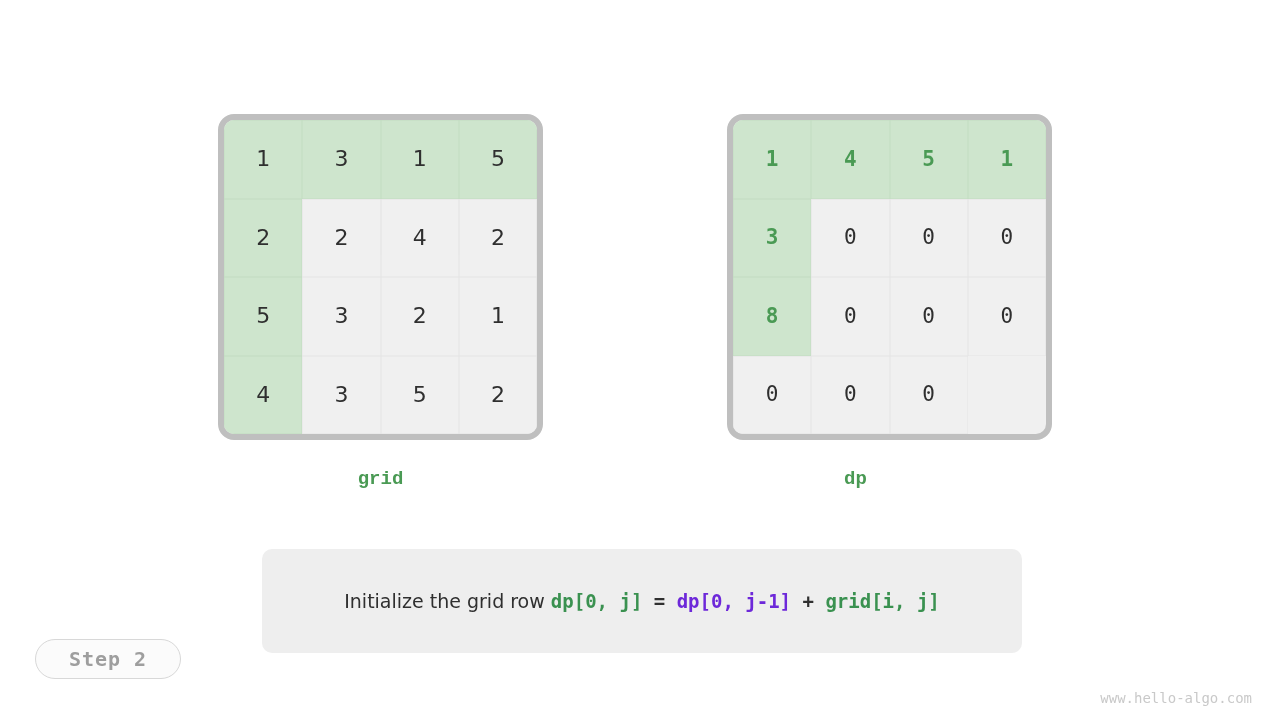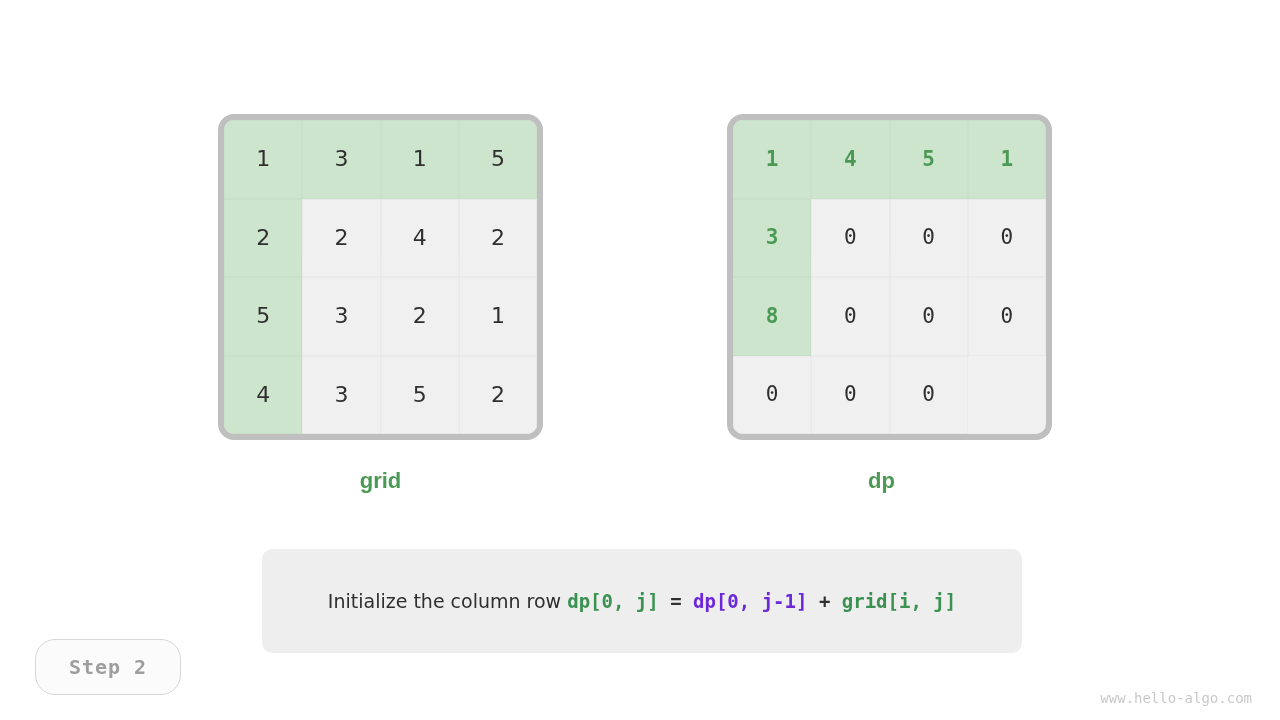--- a/index.html
+++ b/index.html
@@ -62,28 +62,28 @@
     font-family: "DejaVu Sans Mono", monospace;
     font-size: 21px;
   }
 
   
   .caption {
     position: absolute;
     top: 468px;
     width: 325px;
     text-align: center;
-    font-family: Liberation Sans, sans-serif;
-    font-weight: bold;
-    font-size: 22px;
+    font-family: Liberation Mono, monospace;
+    font-weight: bold;
+    font-size: 19px;
     color: #4a9a54;
     user-select: none;
   }
   #grid-caption { left: 218px; }
-  #dp-caption   { left: 719px; }
+  #dp-caption   { left: 693px; }
 
   
   #formula-panel {
     position: absolute;
     left: 262px;
     top: 549px;
     width: 760px;
     height: 104px;
     box-sizing: border-box;
     background: #eeeeee;
@@ -111,21 +111,21 @@
   .c-blue-light { color: #6d28d9; }
   .c-blue-deep  { color: #2b4fd0; }
   .c-dark { color: #2f2f2f; }
 
   
   #step-badge {
     position: absolute;
     left: 35px;
     top: 639px;
     width: 146px;
-    height: 56px;
+    height: 40px;
     box-sizing: border-box;
     border: 1px solid #d8d8d8;
     border-radius: 20px;
     background: #fbfbfb;
     display: flex;
     align-items: center;
     justify-content: center;
     font-family: "DejaVu Sans Mono", monospace;
     font-weight: bold;
     font-size: 20px;
@@ -192,19 +192,19 @@
 
     <div class="cell mono">0</div>
     <div class="cell mono">0</div>
     <div class="cell mono">0</div>
   </div>
 </div>
 <div class="caption" id="dp-caption">dp</div>
 
 <div id="formula-panel">
   <div class="formula-line">
-    <span>Initialize the column row </span><span class="code c-green">dp[0, j]</span><span class="code c-dark"> = </span><span class="code c-blue-light">dp[0, j-1]</span><span class="code c-dark"> + </span><span class="code c-green">grid[i, j]</span>
+    <span>Initialize the grid row </span><span class="code c-green">dp[0, j]</span><span class="code c-dark"> = </span><span class="code c-blue-light">dp[0, j-1]</span><span class="code c-dark"> + </span><span class="code c-green">grid[i, j]</span>
   </div>
 </div>
 
 <div id="step-badge">Step 2</div>
 
 <div id="watermark">www.hello-algo.com</div>
 
 </body></html>

